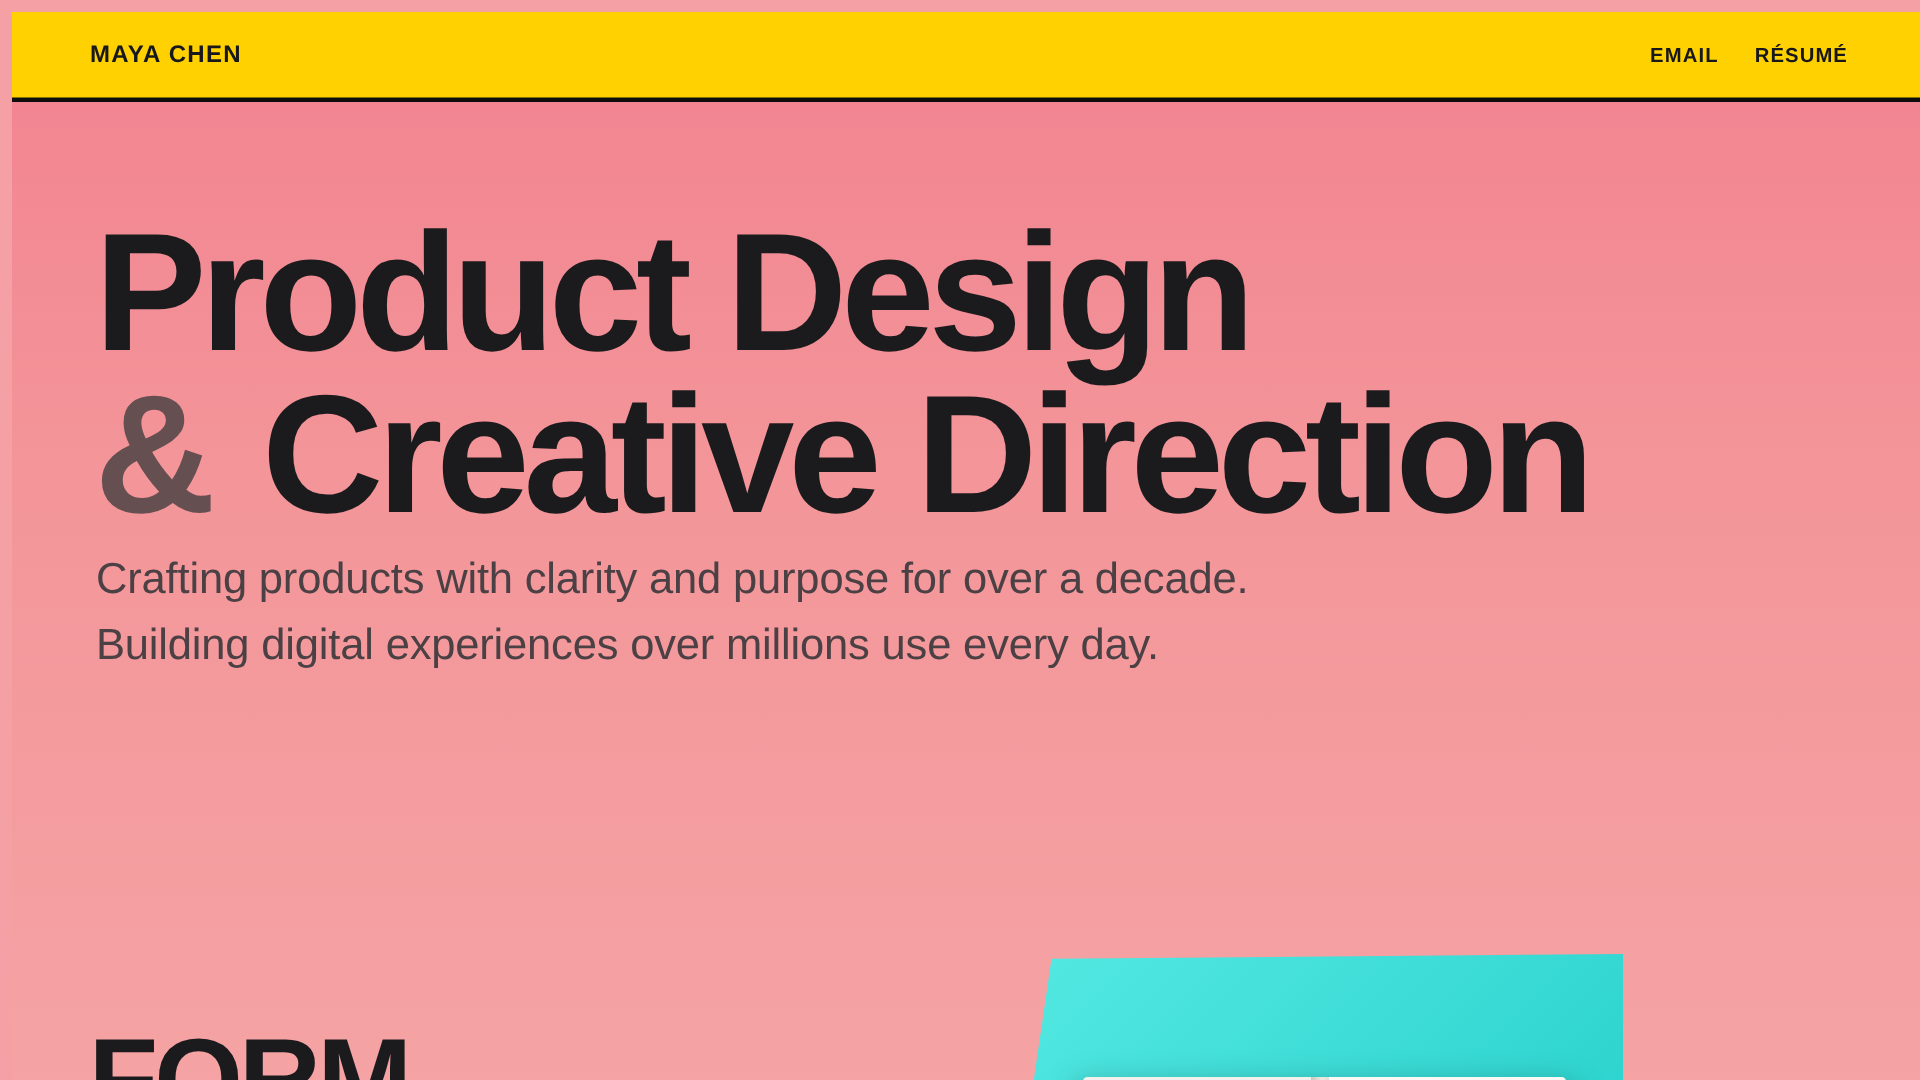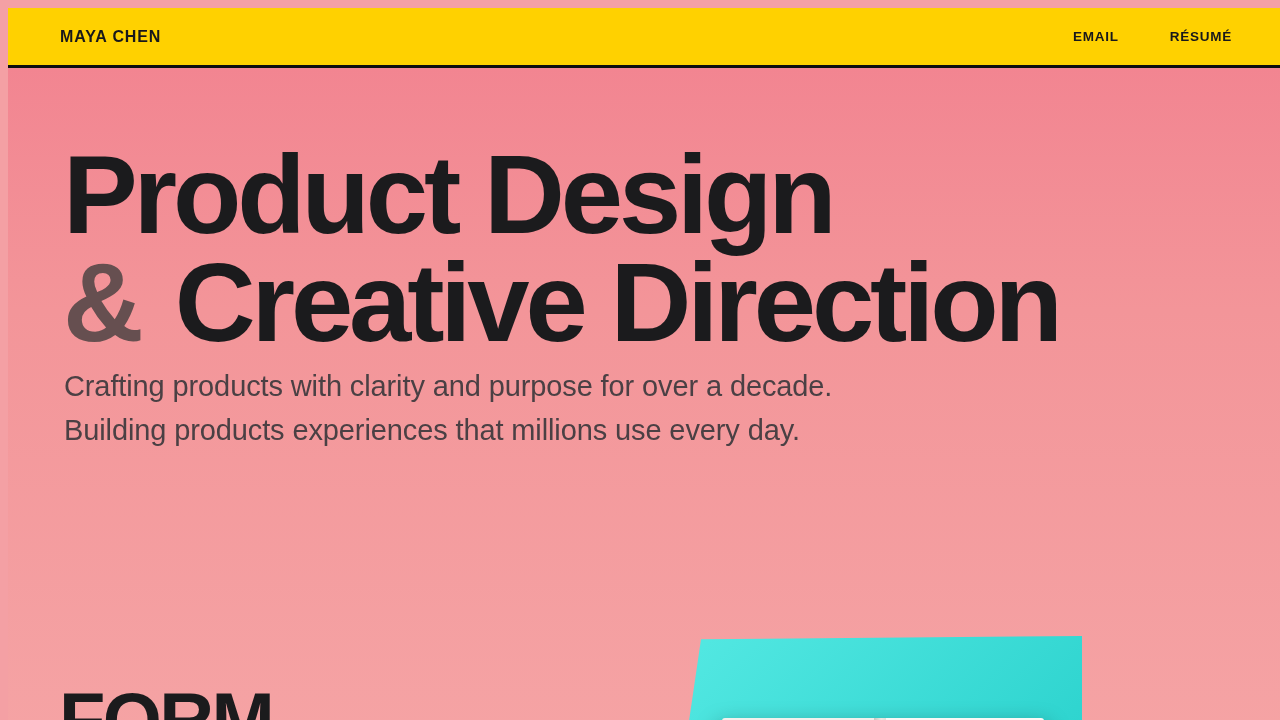--- a/index.html
+++ b/index.html
@@ -43,21 +43,21 @@
     font-weight:bold;
     letter-spacing:0.055em;
     color:#18181B;
     line-height:1;
     white-space:nowrap;
   }
 
   .nav {
     display:flex;
     align-items:center;
-    gap:43px;
+    gap:16px;
   }
 
   .nav-link {
     font-size:13.5px;
     font-weight:bold;
     letter-spacing:0.055em;
     color:#18181B;
     text-decoration:none;
     white-space:nowrap;
     line-height:1;
@@ -197,21 +197,21 @@
   <section class="hero">
 
     <h1 class="hero-title">
       <span>Product Design</span><br>
       <span class="amp">&amp;</span>
       <span>Creative Direction</span>
     </h1>
 
     <p class="hero-sub">
       <span>Crafting products with clarity and purpose for over a decade.</span><br>
-      <span>Building products experiences that millions use every day.</span>
+      <span>Building digital experiences over millions use every day.</span>
     </p>
 
     <div class="form-word">FORM</div>
 
     <figure class="photo">
 
       <div class="teal-sheet"></div>
 
       <div class="book">
 

